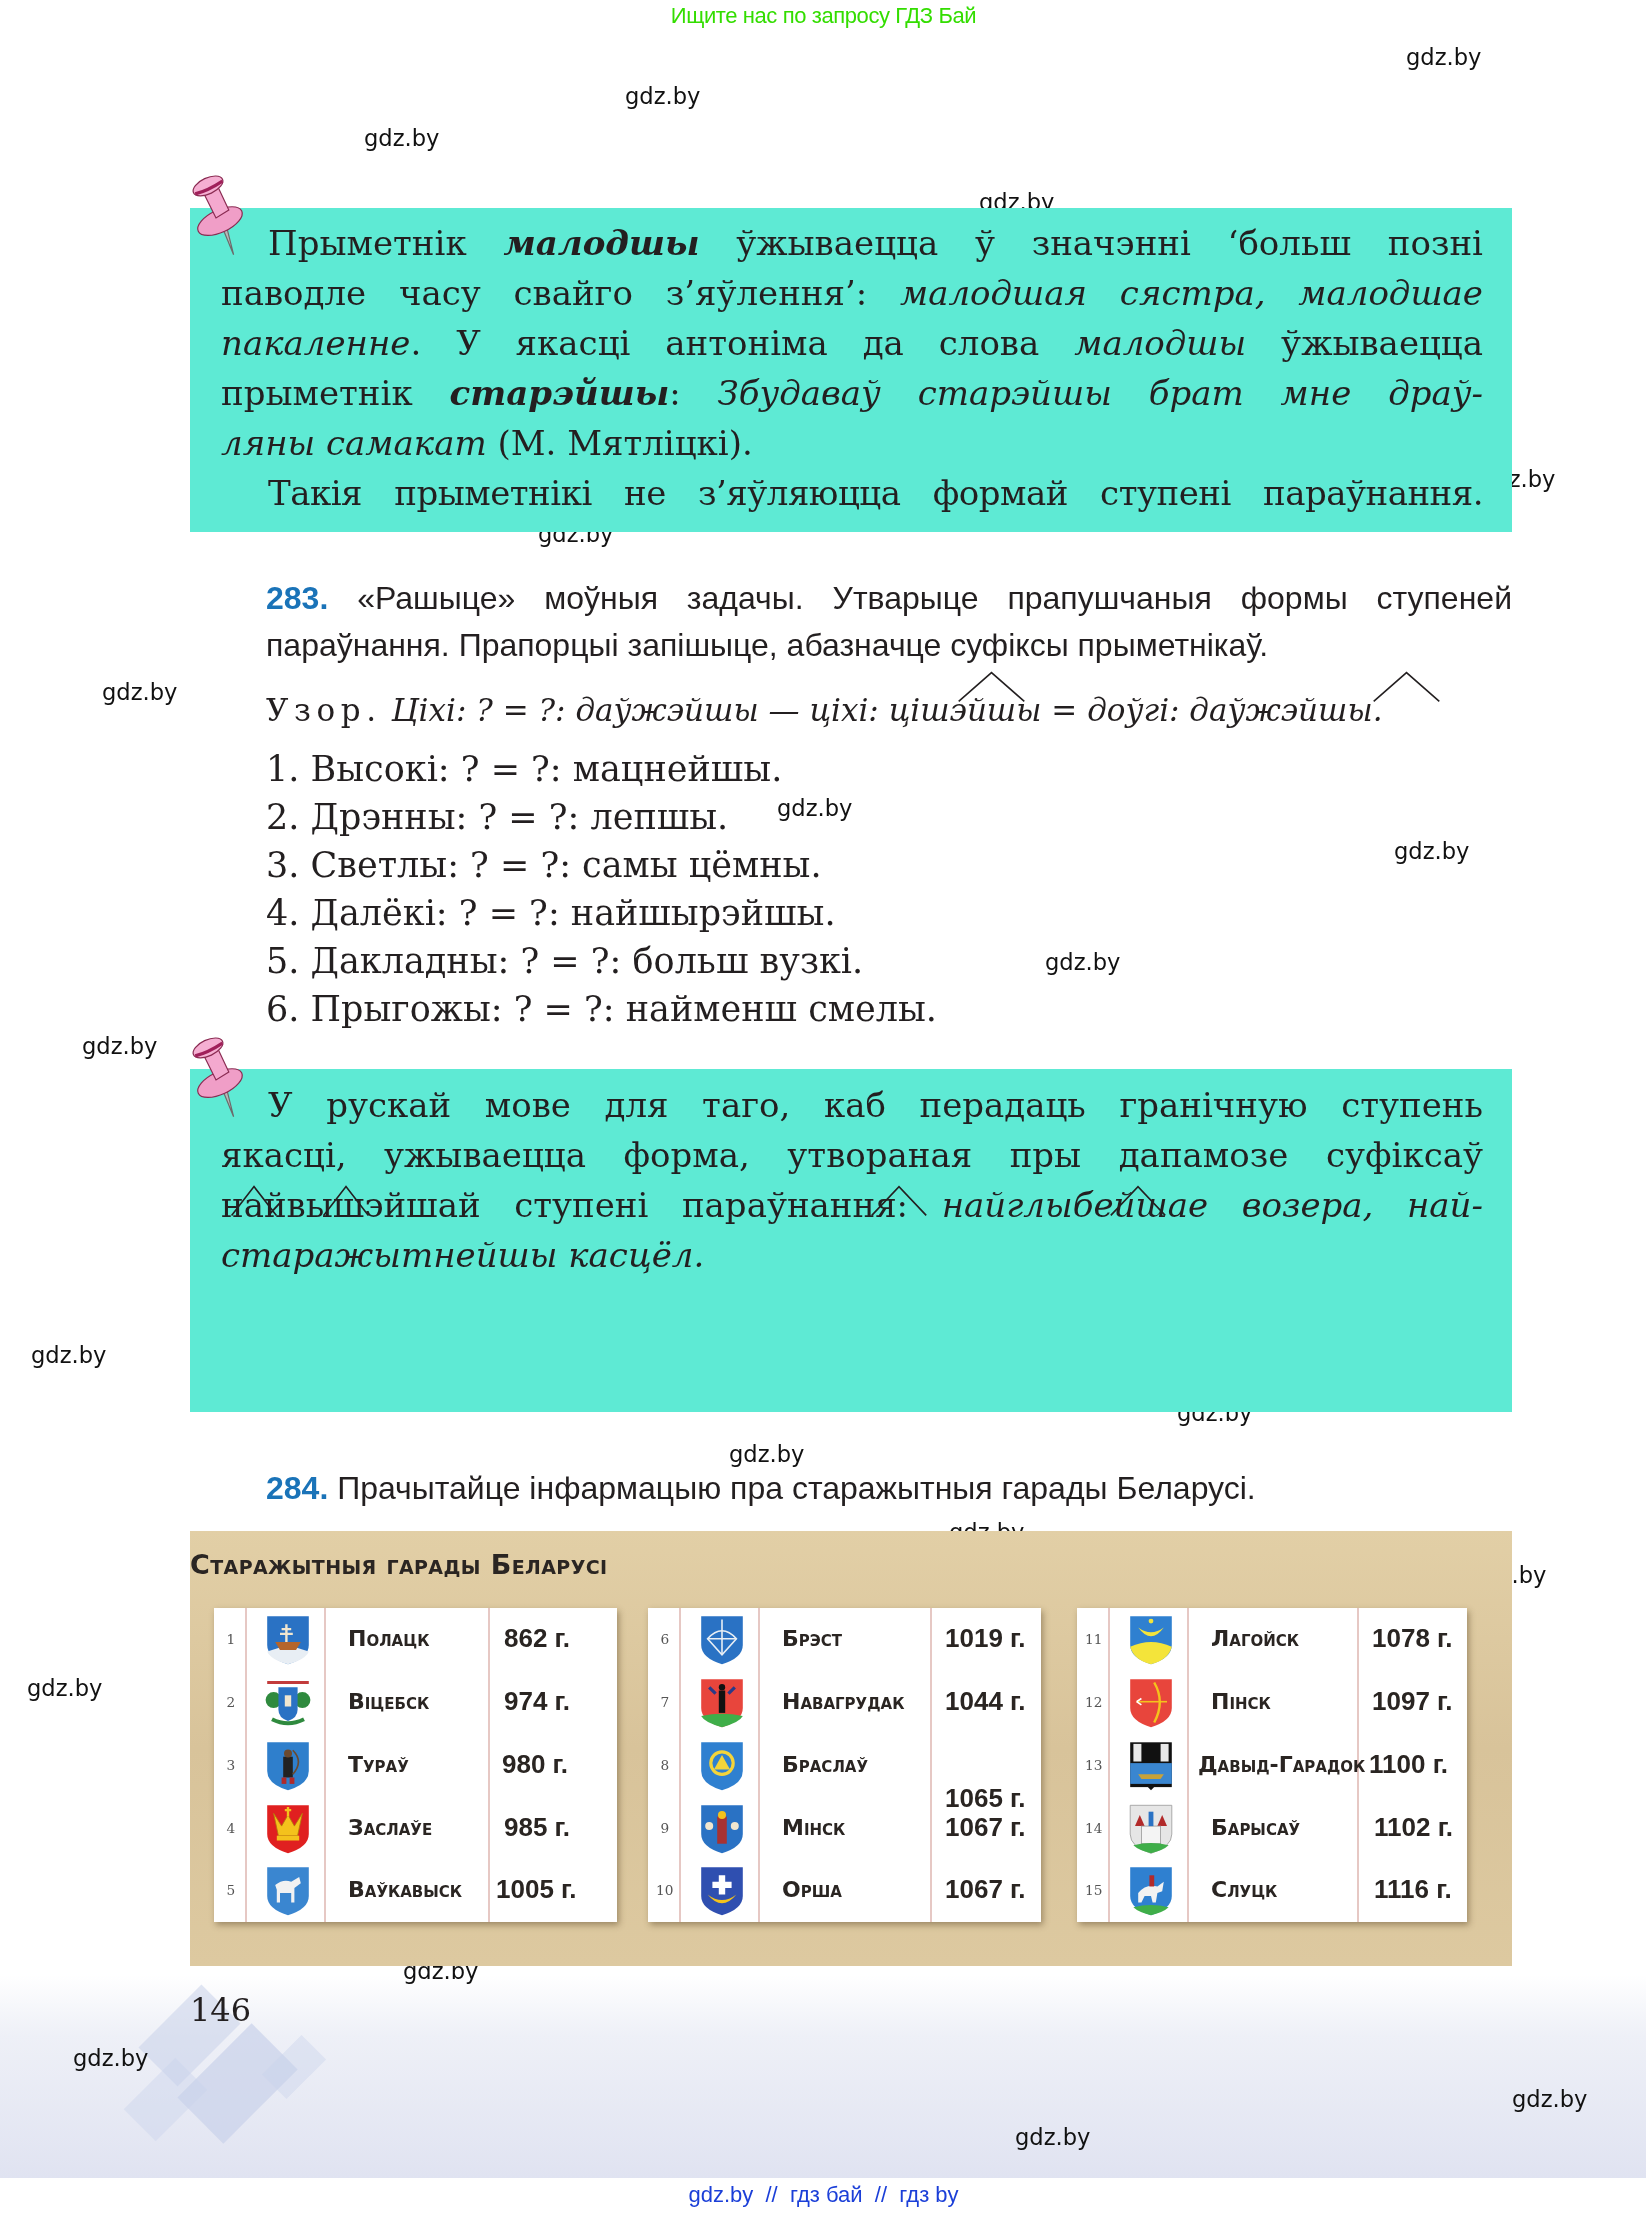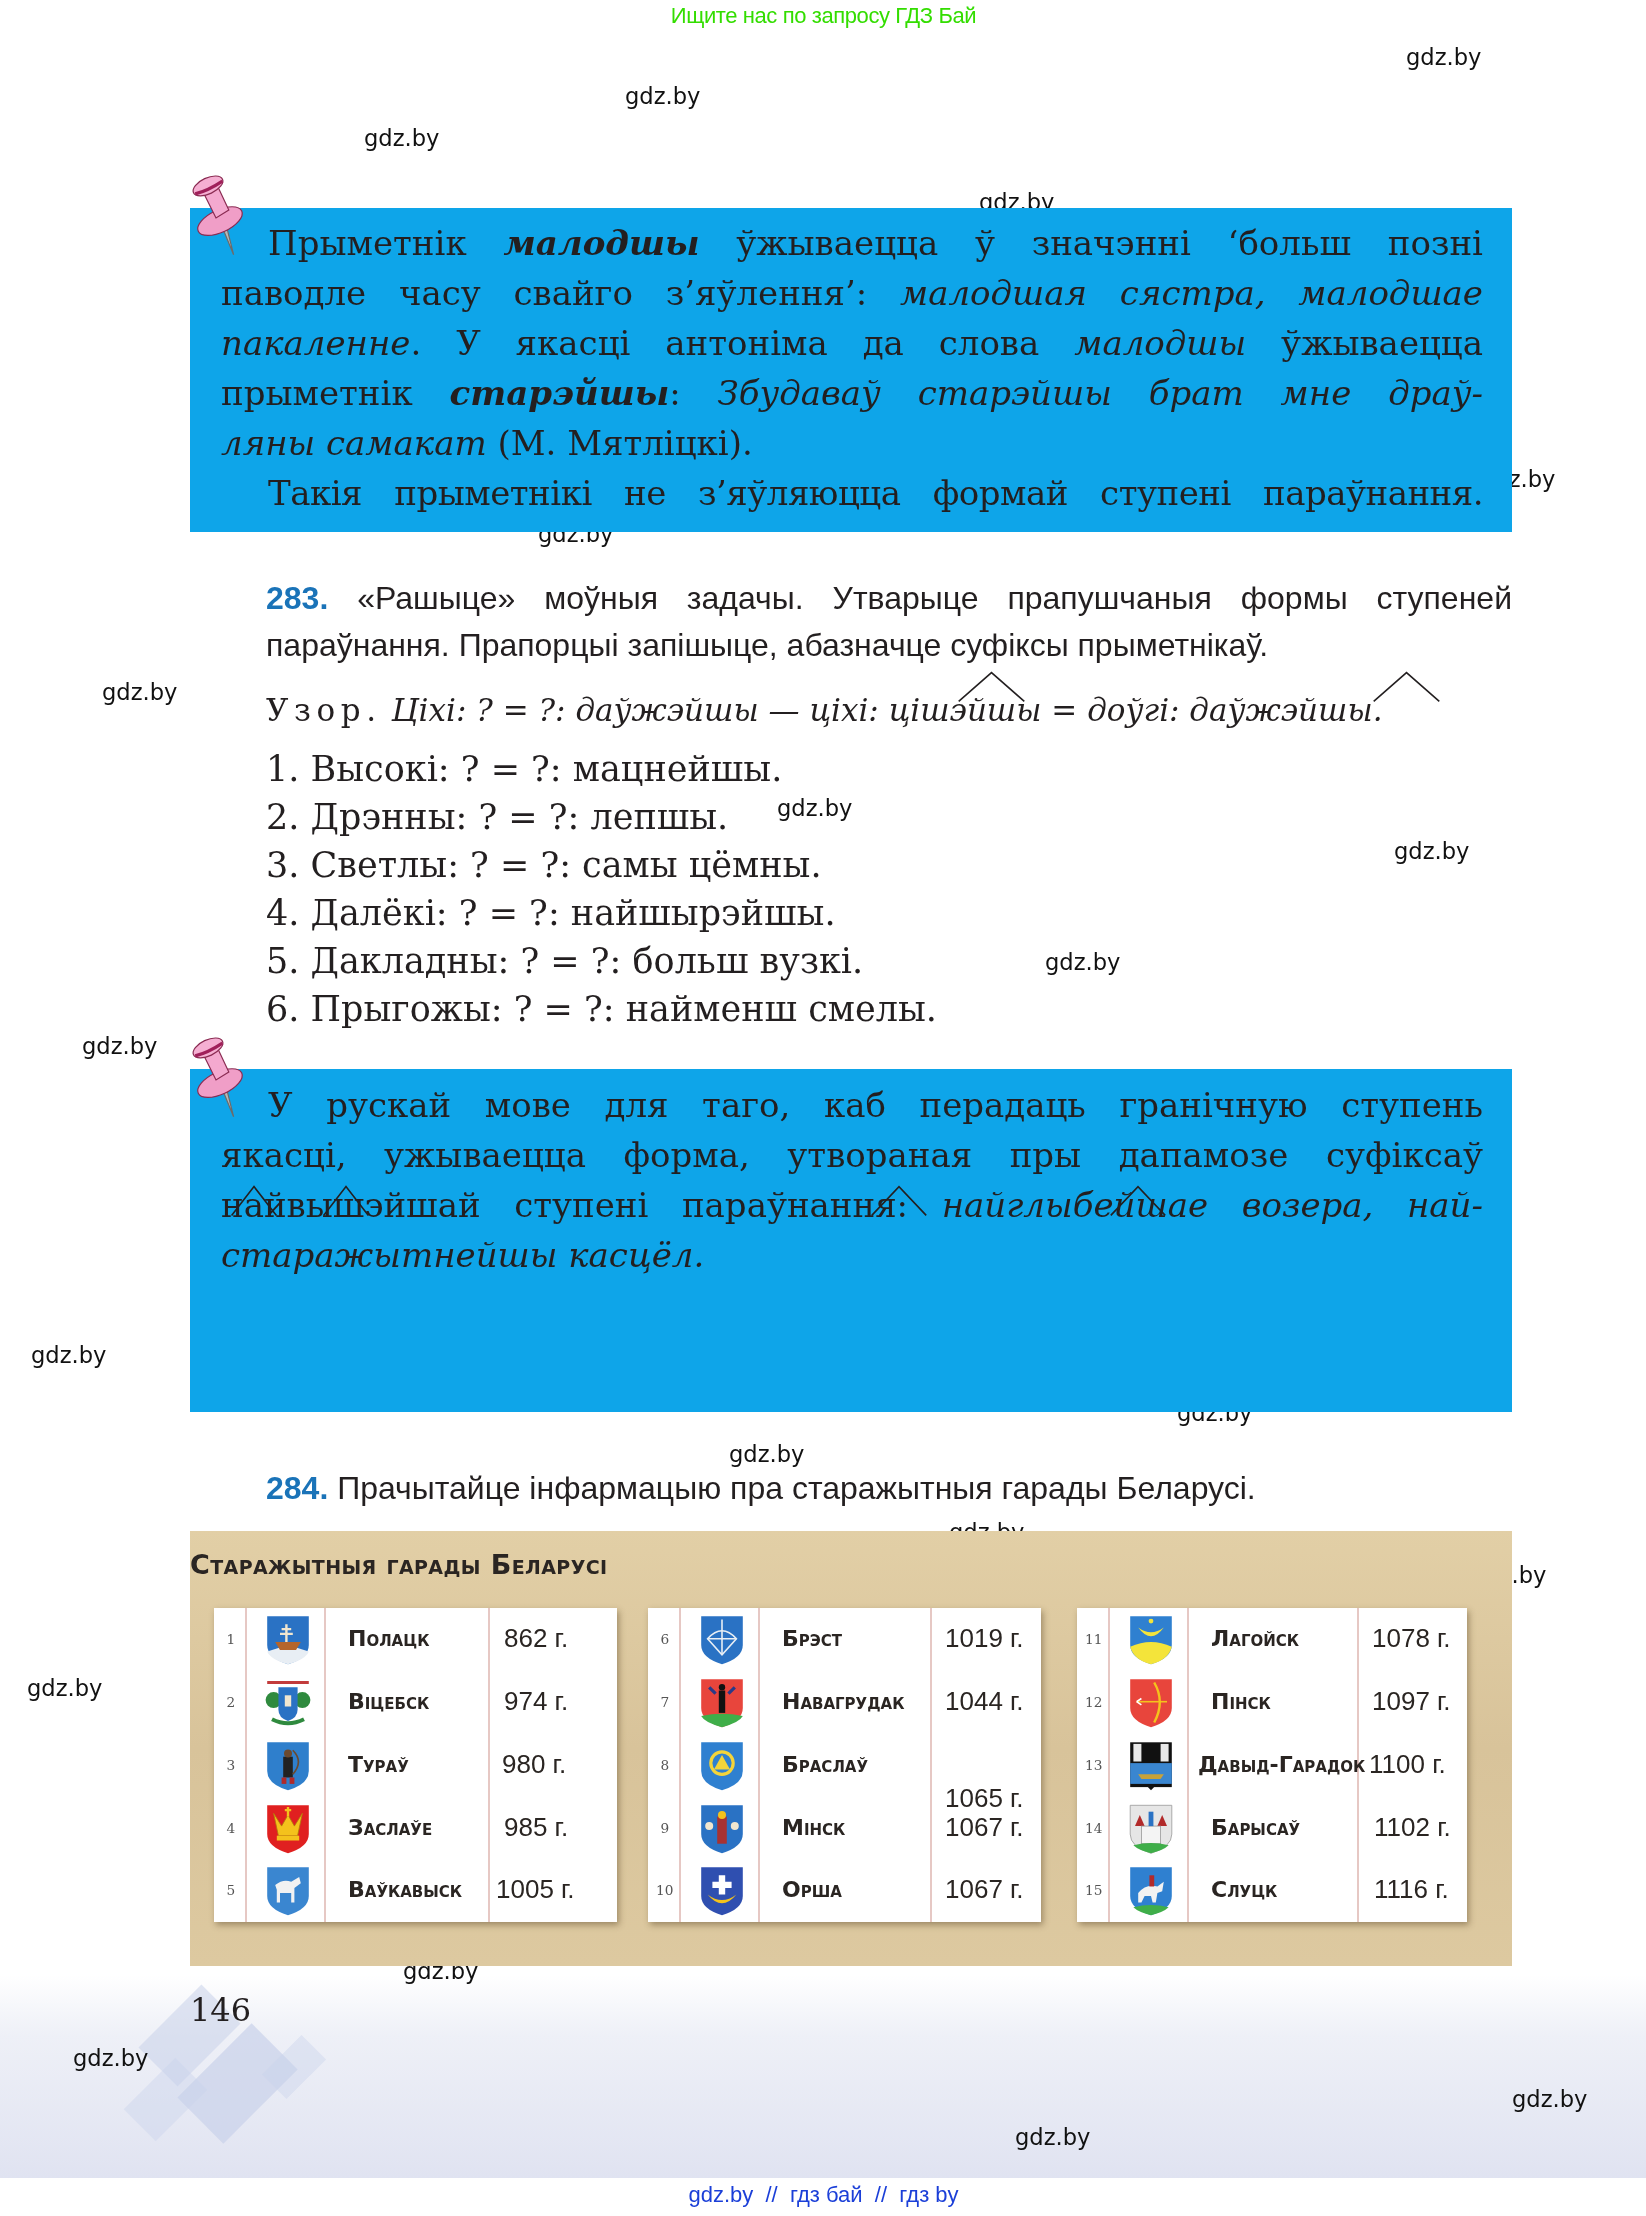--- a/index.html
+++ b/index.html
@@ -20,21 +20,21 @@
   .top-banner {
     position:absolute; left:0; top:3.2px; width:1647px; text-align:center;
     font-family:"Liberation Sans", sans-serif; font-size:22px; color:#33dd00;
     letter-spacing:-0.4px;
   }
   .wm {
     position:absolute; font-family:"DejaVu Sans", sans-serif; font-size:22.6px;
     color:#111; white-space:nowrap;
   }
   .note {
-    position:absolute; background:#0ea5e9;
+    position:absolute; background:#5eead4;
   }
   .note p {
     margin:0; font-family:"DejaVu Serif", serif; font-size:34px; line-height:50px;
     text-align:justify; text-align-last:justify; color:#231f20;
   }
   .note p.last { text-align-last:left; }
   .note .indent { text-indent:47px; }
   .note i { font-style:italic; }
   .note b { font-weight:bold; }
   .pin { position:absolute; width:64px; height:89px; }
@@ -75,21 +75,21 @@
     font-family:"DejaVu Serif", serif; font-size:13.7px; color:#555;
   }
   .row .crest { position:absolute; left:50px; top:4.8px; width:48px; height:53px; }
   .row .city {
     position:absolute; top:17.7px;
     font-family:"DejaVu Sans", sans-serif; font-size:22px; font-weight:bold;
     color:#2a2522; font-variant:small-caps; white-space:nowrap;text-align:right;
   }
   .row .year {
     position:absolute; top:14.5px;
-    font-family:"Liberation Sans", sans-serif; font-size:26px; font-weight:normal;
+    font-family:"Liberation Sans", sans-serif; font-size:26px; font-weight:bold;
     color:#2a2522; white-space:nowrap;
   }
   .page-num {
     position:absolute; left:190px; top:1991px;
     font-family:"DejaVu Serif", serif; font-size:32px; color:#231f20;
   }
   .footer-links {
     position:absolute; left:0; top:2182px; width:1647px; text-align:center;
     font-family:"Liberation Sans", sans-serif; font-size:22px; color:#1b3fd8;
   }

